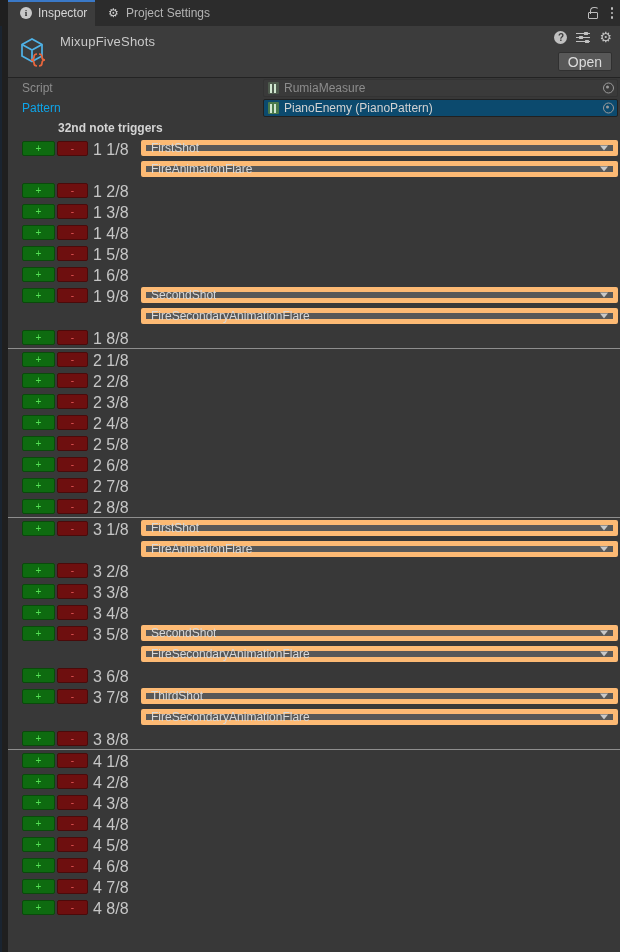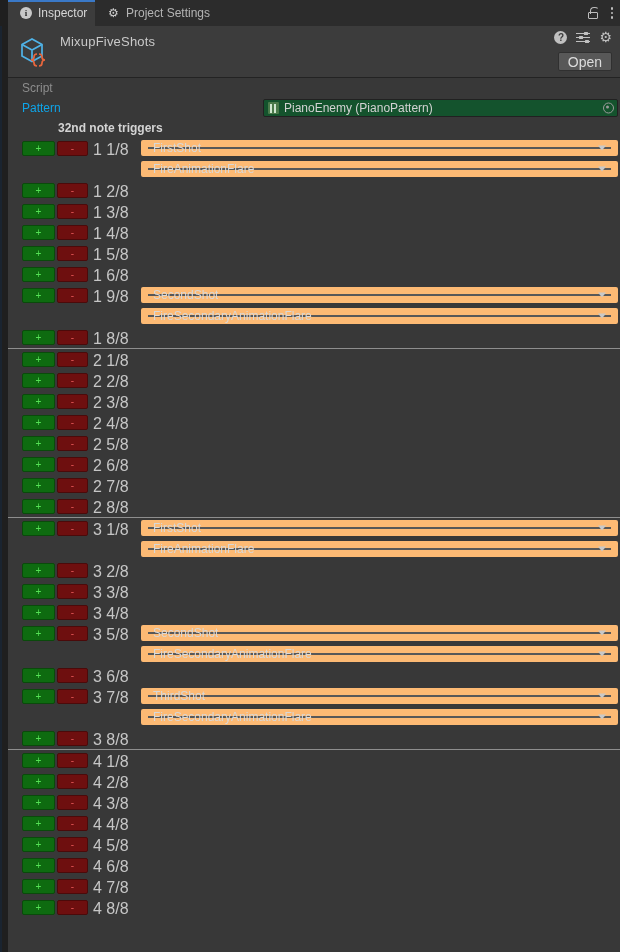--- a/index.html
+++ b/index.html
@@ -55,21 +55,21 @@
     background:#585858;border:1px solid #303030;border-radius:2px;color:#dcdcdc;font-size:14px;
     display:flex;align-items:center;justify-content:center;box-sizing:border-box;}
 
   
   .content{position:absolute;left:8px;top:78px;width:612px;height:874px;background:#383838;overflow:hidden;}
 
   .prop-row{position:relative;height:20px;}
   .prop-label{position:absolute;left:14px;top:3px;font-size:12px;color:#0ea5e9;}
   .prop-label.dim{color:#8d8d8d;}
 
-  .objfield{position:absolute;left:255px;right:2px;top:1px;height:18px;background:#14532d;border:1px solid #212121;border-radius:2px;box-sizing:border-box;display:flex;align-items:center;}
+  .objfield{position:absolute;left:255px;right:2px;top:1px;height:18px;background:#0c4a6e;border:1px solid #212121;border-radius:2px;box-sizing:border-box;display:flex;align-items:center;}
   .objfield.dim{background:#3a3a3a;border-color:#333;}
   .of-ico{width:11px;height:12px;margin-left:4px;margin-right:5px;background:#4a7a4a;border-radius:1px;position:relative;flex:none;}
   .of-ico::before{content:"";position:absolute;left:2px;top:1.5px;width:1.6px;height:9px;background:#cfe6cf;}
   .of-ico::after{content:"";position:absolute;left:6px;top:1.5px;width:1.6px;height:9px;background:#cfe6cf;}
   .of-ico.dimico{background:#4d5a4d;}
   .of-txt{font-size:12px;color:#d2d2d2;white-space:nowrap;overflow:hidden;}
   .of-txt.dim{color:#8c8c8c;}
   .of-select{position:absolute;right:3px;top:50%;transform:translateY(-50%);width:11px;height:11px;border:1.4px solid #9a9a9a;border-radius:50%;box-sizing:border-box;}
   .of-select::after{content:"";position:absolute;left:2.2px;top:2.2px;width:3.2px;height:3.2px;border-radius:50%;background:#9a9a9a;}
 
@@ -79,21 +79,21 @@
   
   .measure{position:relative;}
   .measure + .measure{border-top:1px solid #8e8e8e;}
   .note-row{position:relative;height:21px;}
   .btn{position:absolute;top:3px;height:15px;border-radius:2px;box-sizing:border-box;
        display:flex;align-items:center;justify-content:center;font-size:10px;line-height:1;}
   .btn-add{left:14px;width:33px;background:#0e6b10;border:1px solid #0a4a0b;color:#54e054;}
   .btn-rem{left:49px;width:31px;background:#6e0f0f;border:1px solid #4b0a0a;color:#e05454;}
   .note-label{position:absolute;left:85px;top:3px;font-size:16px;color:#c6c6c6;white-space:nowrap;}
 
-  .dd{position:absolute;left:133px;right:2px;height:16px;background:#585858;border:7px solid #fdba74;border-radius:2px;box-sizing:border-box;display:flex;align-items:center;}
+  .dd{position:absolute;left:133px;right:2px;height:16px;background:#585858;border:5px solid #fdba74;border-radius:2px;box-sizing:border-box;display:flex;align-items:center;}
   .dd-a{top:2px;}
   .dd-b{top:23px;}
   .dd-txt{margin-left:5px;font-size:12px;color:#d8d8d8;white-space:nowrap;overflow:hidden;}
   .dd-arrow{position:absolute;right:5px;top:50%;transform:translateY(-50%);width:0;height:0;
     border-left:4.5px solid transparent;border-right:4.5px solid transparent;border-top:5px solid #c8c8c8;}
   .note-row.tall{height:42px;}
 </style>
 </head>
 <body>
 
@@ -152,20 +152,25 @@
       <span class="gear-ic">⚙</span>
     </div>
 
     <div class="open-btn">Open</div>
   </div>
 
   <div class="content">
 
     <div class="prop-row">
       <span class="prop-label dim">Script</span>
+      <div class="objfield dim">
+        <span class="of-ico dimico"></span>
+        <span class="of-txt dim">RumiaMeasure</span>
+        <span class="of-select"></span>
+      </div>
     </div>
 
     <div class="prop-row">
       <span class="prop-label">Pattern</span>
       <div class="objfield">
         <span class="of-ico"></span>
         <span class="of-txt">PianoEnemy (PianoPattern)</span>
         <span class="of-select"></span>
       </div>
     </div>

